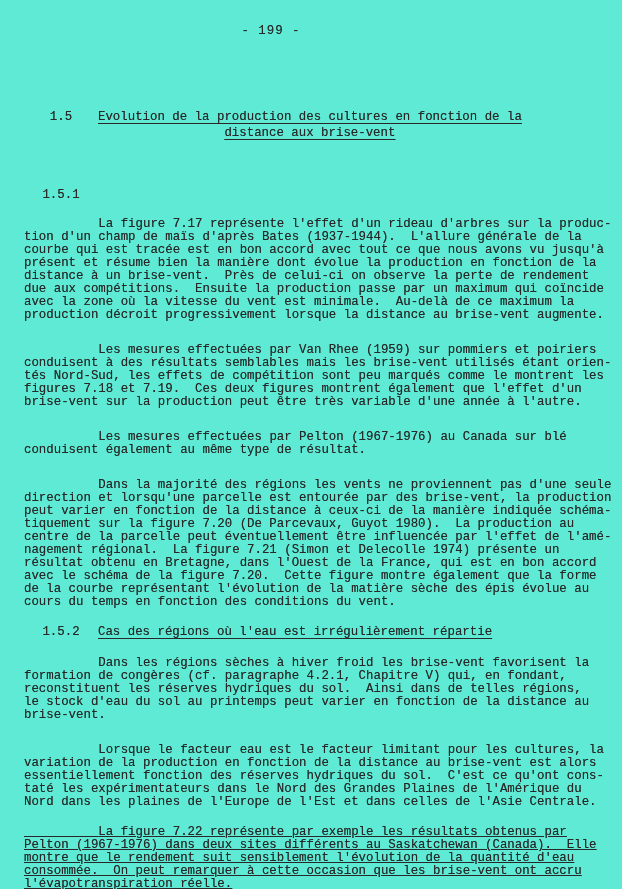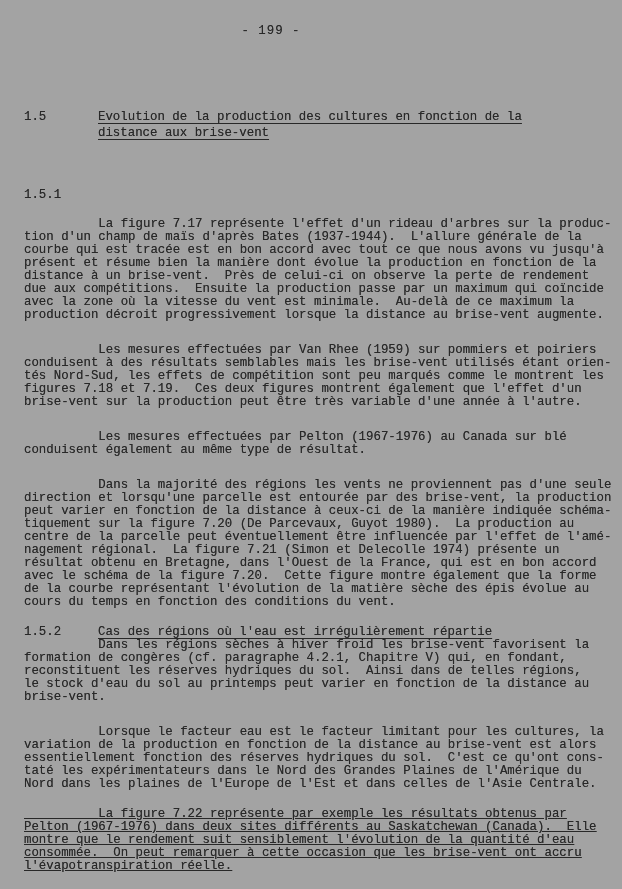--- a/index.html
+++ b/index.html
@@ -5,56 +5,57 @@
   html, body {
     margin: 0;
     padding: 0;
     background: #e8e8e6;
   }
   .page {
     position: relative;
     width: 622px;
     height: 889px;
     margin: 0;
-    background: #a3a3a3;
+    background: #5eead4;
     box-sizing: border-box;
     padding: 25px 6px 0 24px;
     overflow: hidden;
     font-family: "Liberation Mono", "DejaVu Sans Mono", monospace;
     font-size: 12.4px;
     line-height: 13px;
     color: #282828;
     text-shadow: 0 0 0.5px rgba(20,20,20,0.55);
   }
   .page-number {
     width: 494px;
     text-align: center;
     margin-bottom: 72px;
     letter-spacing: 1px;
   }
   .heading-row {
     display: flex;
     align-items: flex-start;
+    text-align: center;
   }
   .sec-num {
     flex: 0 0 74px;
   }
   .h-title {
     white-space: pre-wrap;
     text-decoration: underline;
     text-underline-offset: 3px;
     text-decoration-thickness: 1px;
   }
   .heading-row.main .h-title,
   .heading-row.main .sec-num {
     line-height: 15.5px;
   }
   .heading-row.main { margin-bottom: 11px; }
   .heading-row.sub1 { margin-bottom: 16px; margin-top: 48px; }
-  .heading-row.sub2 { }
+  .heading-row.sub2 { margin-bottom: 18px; }
   .para {
     white-space: pre-wrap;
     margin: 0 0 22px 0;
   }
   .para.tight { margin-bottom: 17px; }
   .para.last { margin-bottom: 0; text-decoration: underline; }
 </style>
 </head>
 <body>
 

